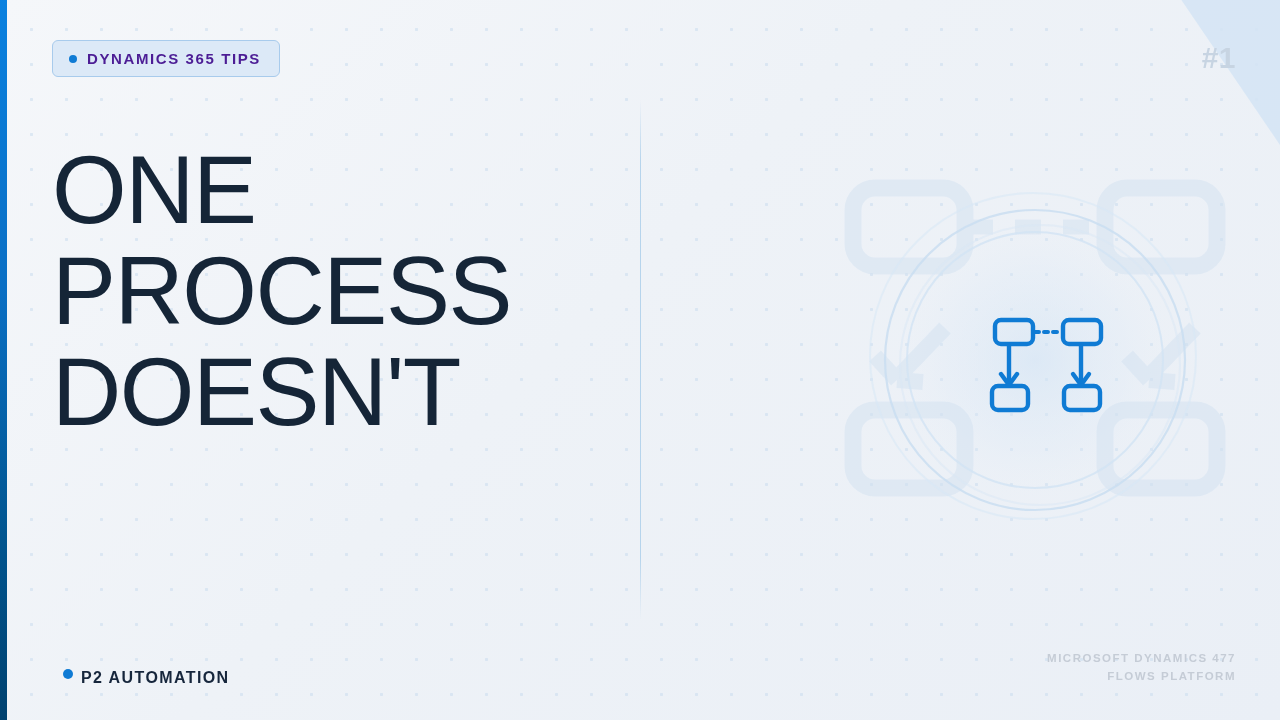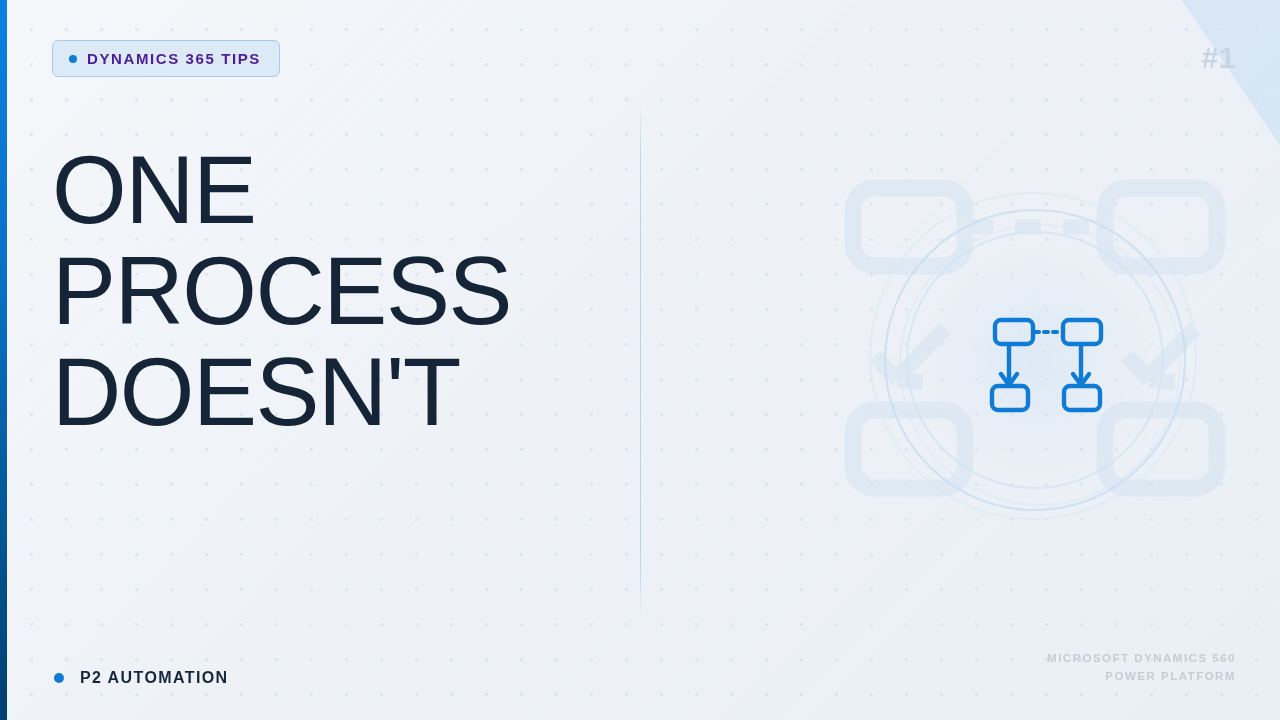--- a/index.html
+++ b/index.html
@@ -93,22 +93,22 @@
 
   .subtitle {
     position:absolute; top:548px; left:1px;
     width:540px;
     font-size:25px; line-height:33px;
     font-weight:bold; color:#8d97a5;
     letter-spacing:.3px;
   }
 
   .brand {
-    position:absolute; top:669px; left:2px;
-    display:flex; align-items:center; gap:16px;
+    position:absolute; top:669px; left:11px;
+    display:flex; gap:8px;
   }
   .brand-dot { width:10px; height:10px; border-radius:50%; background:#0f7bd4; }
   .brand-text {
     font-size:16px; font-weight:bold; color:#16263c; letter-spacing:1.4px;
   }
 
   
   .footer-right {
     position:absolute; right:44px; bottom:35px;
     text-align:right;
@@ -217,17 +217,17 @@
     </div>
 
 
     <div class="brand">
       <span class="brand-dot"></span>
       <span class="brand-text">P2 AUTOMATION</span>
     </div>
   </div>
 
   <div class="footer-right">
-    <div>MICROSOFT DYNAMICS 560</div>
-    <div>POWER PLATFORM</div>
+    <div>MICROSOFT DYNAMICS 477</div>
+    <div>FLOWS PLATFORM</div>
   </div>
 
 </div>
 
 </body></html>

